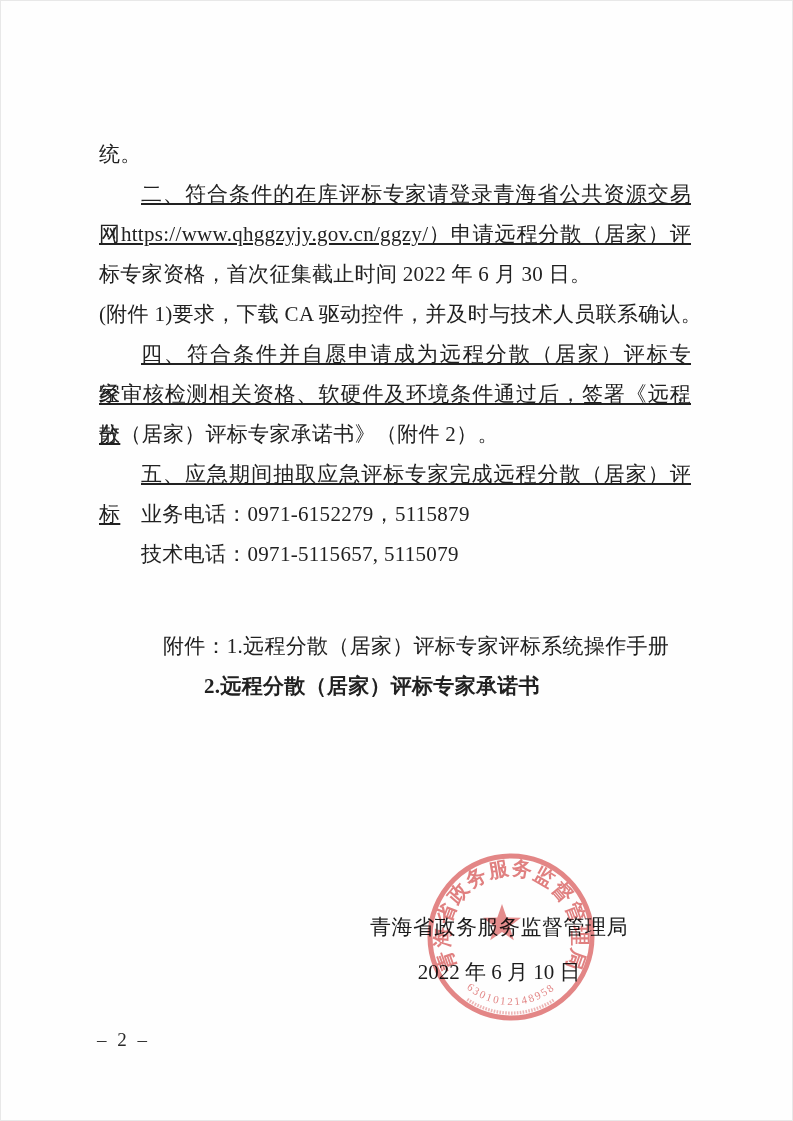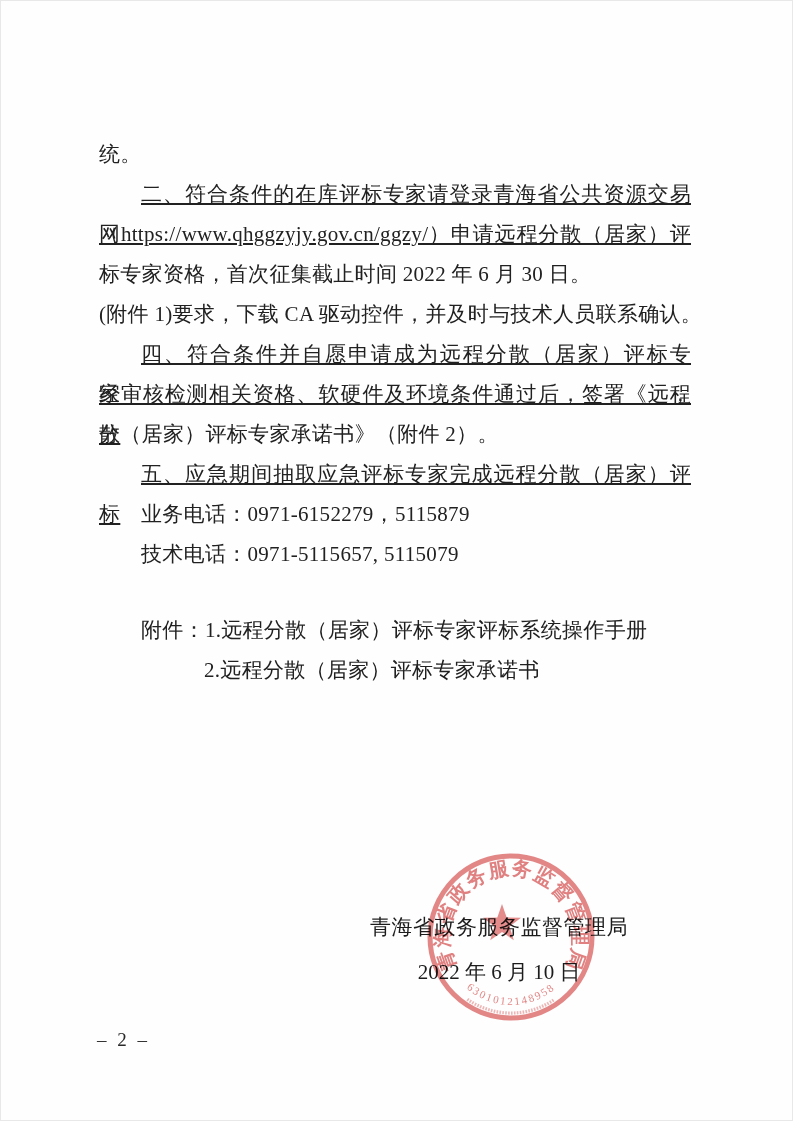--- a/index.html
+++ b/index.html
@@ -15,22 +15,22 @@
   .body-text {
     position:absolute;
     left:99px; top:134px; width:592px;
     font-size:21px; line-height:40px;
     letter-spacing:0.3px;
     white-space:nowrap;
   }
   .body-text .line { height:40px; }
   .jst { white-space:normal; text-align:justify; text-align-last:justify;text-decoration:underline; }
   .ind { text-indent:2em; }
-  .att2 { padding-left:5em; }
-  .gap { margin-top:36px; }
+  .att2 { padding-left:5em;font-weight:bold; }
+  .gap { margin-top:52px;text-align:center; }
   .signature {
     position:absolute;
     left:370px; top:905px; width:258px;
     font-size:21px; line-height:45px;
     text-align:center; color:#1c1c1c;
   }
   .signature .org { letter-spacing:0.5px; }
   .seal {
     position:absolute;
     left:406px; top:832px;

